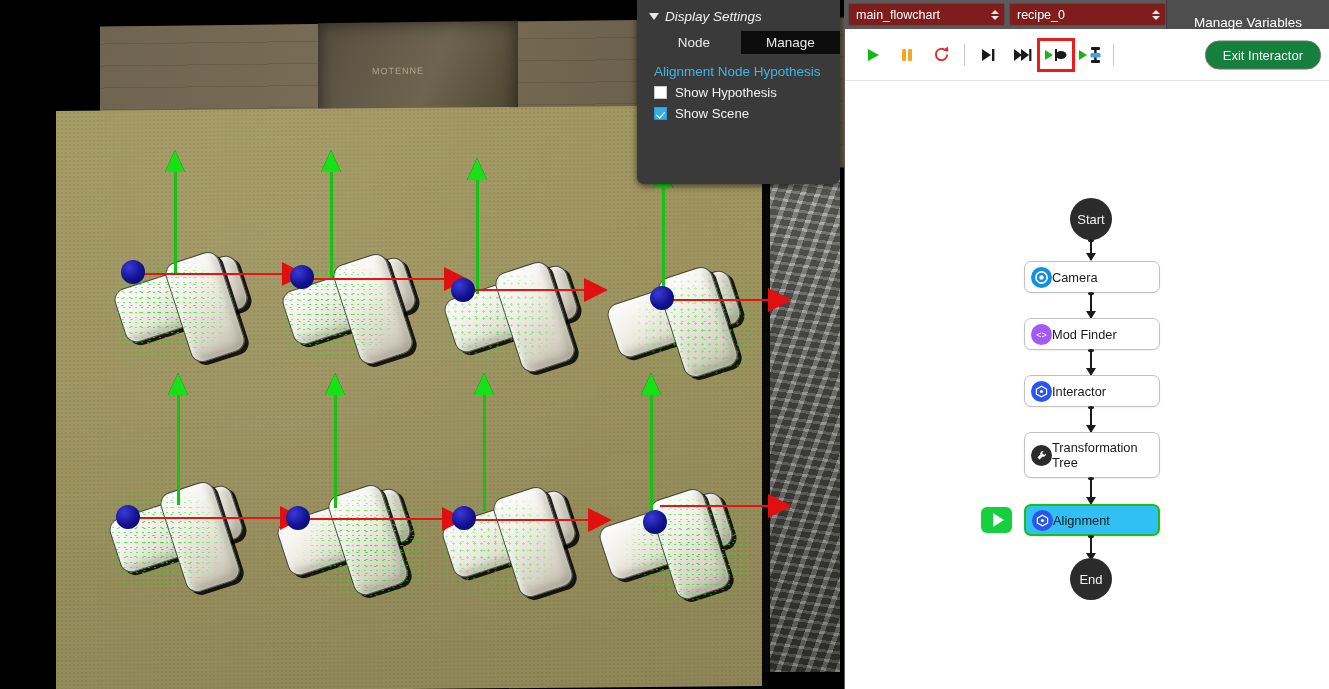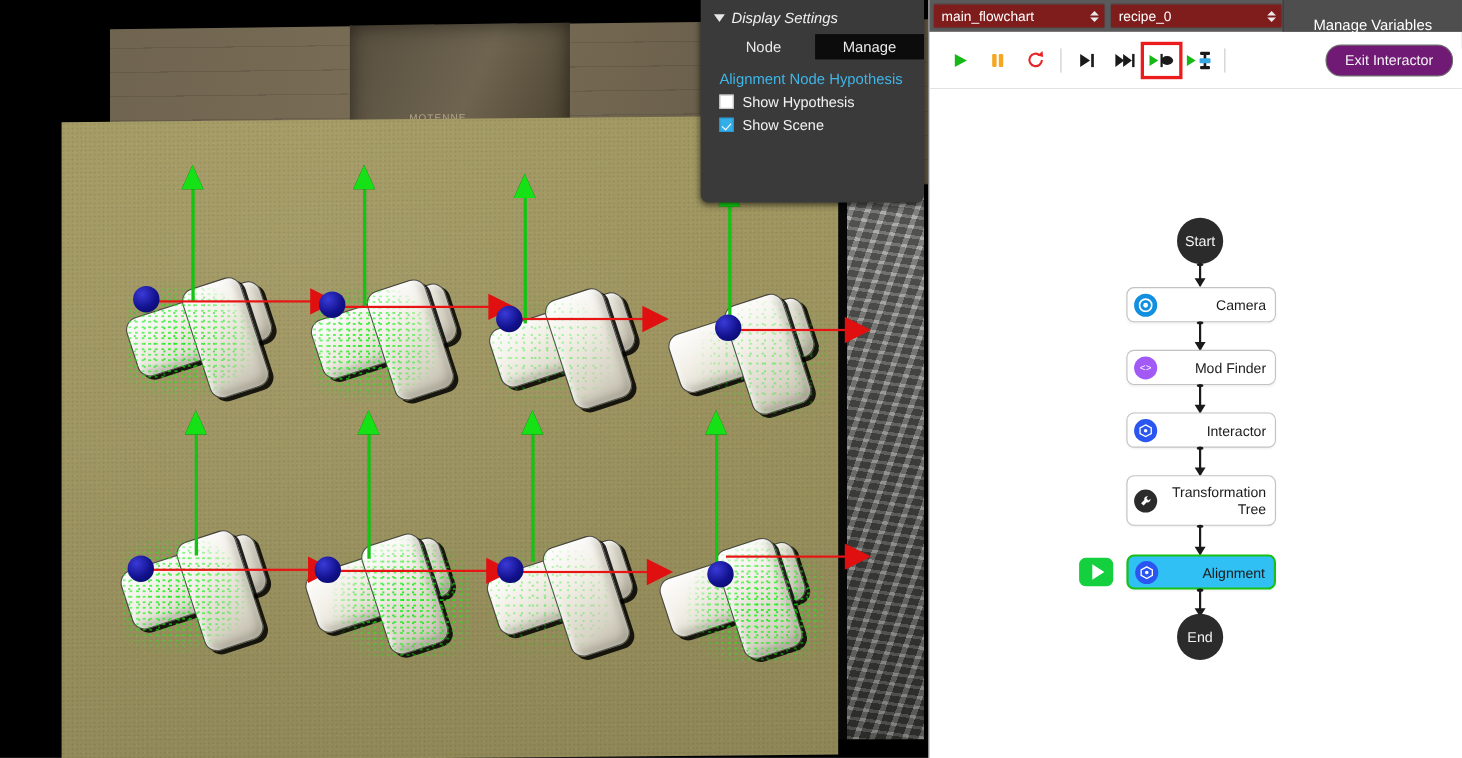--- a/index.html
+++ b/index.html
@@ -31,21 +31,21 @@
     position: absolute; left: 318px; top: 22px;
     width: 200px; height: 110px;
     background: linear-gradient(115deg,#5a5040,#716murky);
     background: linear-gradient(115deg,#574e3e 0%, #6e6450 55%, #4b422f 100%);
     box-shadow: inset 0 0 18px rgba(0,0,0,.55);
     transform: skewY(-0.7deg);
   }
   .bg-crate-label {
     position: absolute; left: 372px; top: 66px;
     color: #c9bda0; font-size: 9px; letter-spacing: 1px;
-    opacity: .75; transform: skewY(-0.7deg); margin-top: 36px;
+    opacity: .75; transform: skewY(-0.7deg);
   }
   
   .bg-machine {
     position: absolute; left: 770px; top: 172px;
     width: 70px; height: 500px;
     background:
       repeating-linear-gradient(8deg, rgba(255,255,255,.10) 0 3px, rgba(0,0,0,.22) 3px 9px),
       repeating-linear-gradient(-70deg, rgba(200,200,200,.30) 0 5px, rgba(20,20,20,.35) 5px 14px),
       linear-gradient(180deg,#9a9a97 0%, #6e6e6b 45%, #4a4a48 100%);
   }
@@ -208,21 +208,21 @@
   .tbtn {
     width: 34px; height: 30px;
     display: flex; align-items: center; justify-content: center;
     position: relative;
   }
   .tsep { width: 1px; height: 22px; background: #c8c8c8; margin: 0 6px; }
   .tbtn.hl { outline: 3px solid #ec1c1c; outline-offset: -1px; }
   #exit-interactor {
     position: absolute; right: 8px; top: 50%; transform: translateY(-50%);
     padding: 6px 17px; border-radius: 14px;
-    background: #701a75; border: 1px solid #6f6f6f;
+    background: #15803d; border: 1px solid #6f6f6f;
     color: #f4f4f4; font-size: 13px;
   }
 
   
   #flowchart { position: relative; height: 608px; background: #ffffff; }
   .term {
     position: absolute; width: 42px; height: 42px; border-radius: 50%;
     background: #2b2b2b; color: #f2f2f2; font-size: 13px;
     display: flex; align-items: center; justify-content: center;
   }
@@ -230,21 +230,21 @@
     position: absolute; left: 1024px; width: 136px; height: 32px;
     background: #ffffff; border: 1px solid #c2c2c2; border-radius: 7px;
     display: flex; align-items: center; padding-left: 6px;
     box-shadow: 0 1px 2px rgba(0,0,0,.06);
   }
   .fnode.tall { height: 46px; }
   .fnode.sel {
     background: #30c0f4; border: 2px solid #17c217;
   }
   .fnode .nlabel {
-    flex: 1; text-align: right; font-size: 12.8px; color: #1a1a1a;
+    flex: 1; text-align: left; font-size: 12.8px; color: #1a1a1a;
     line-height: 15px; padding-right: 8px;
   }
   .nicon {
     width: 21px; height: 21px; border-radius: 50%;
     display: flex; align-items: center; justify-content: center; flex: 0 0 21px;
   }
   .nicon.camera { background: #1190e0; }
   .nicon.modfinder { background: #a259f5; }
   .nicon.reconstruct { background: #2b55f0; }
   .nicon.transform { background: #2b2b2b; }

